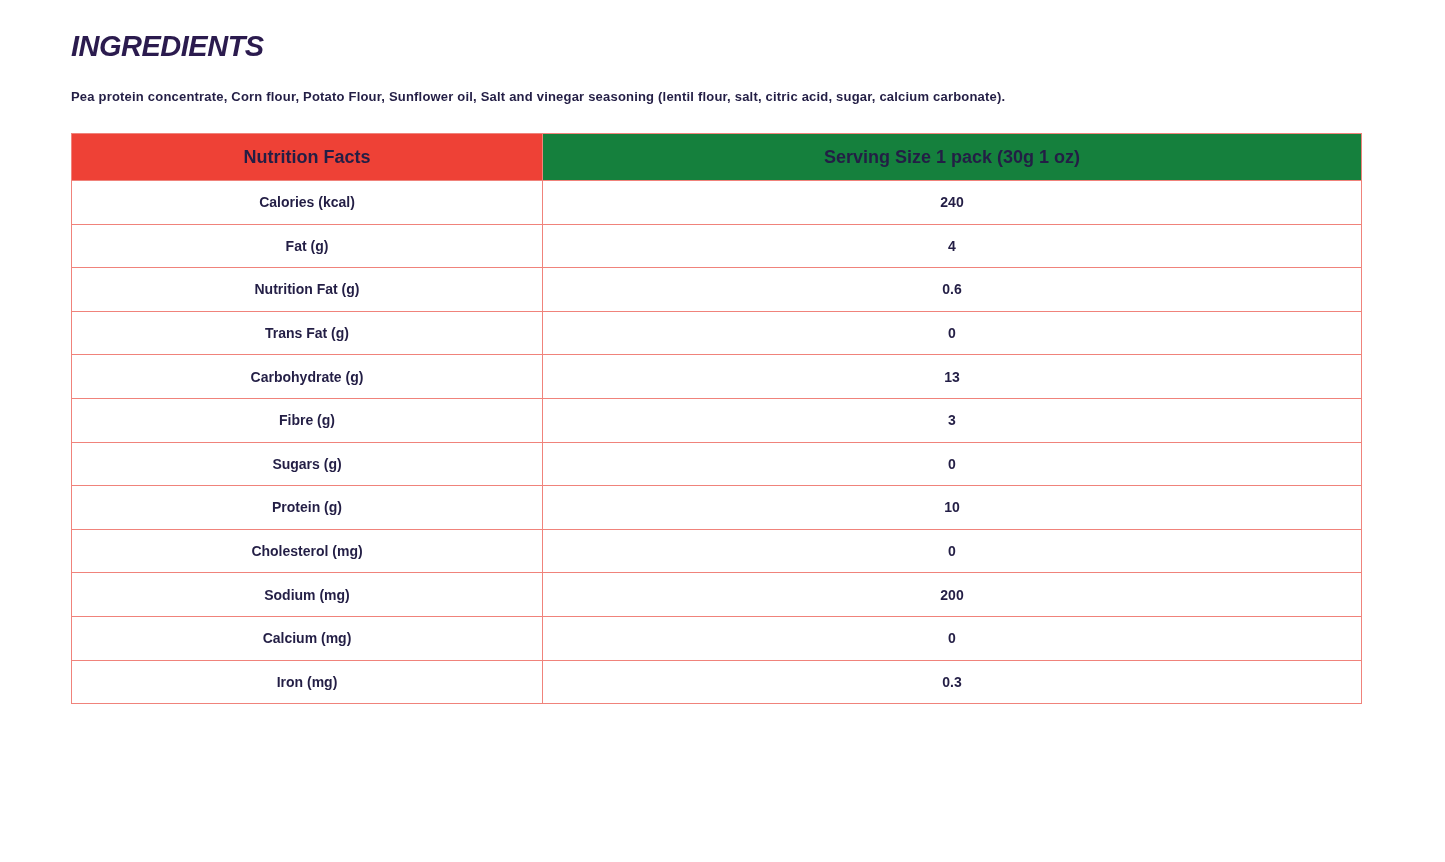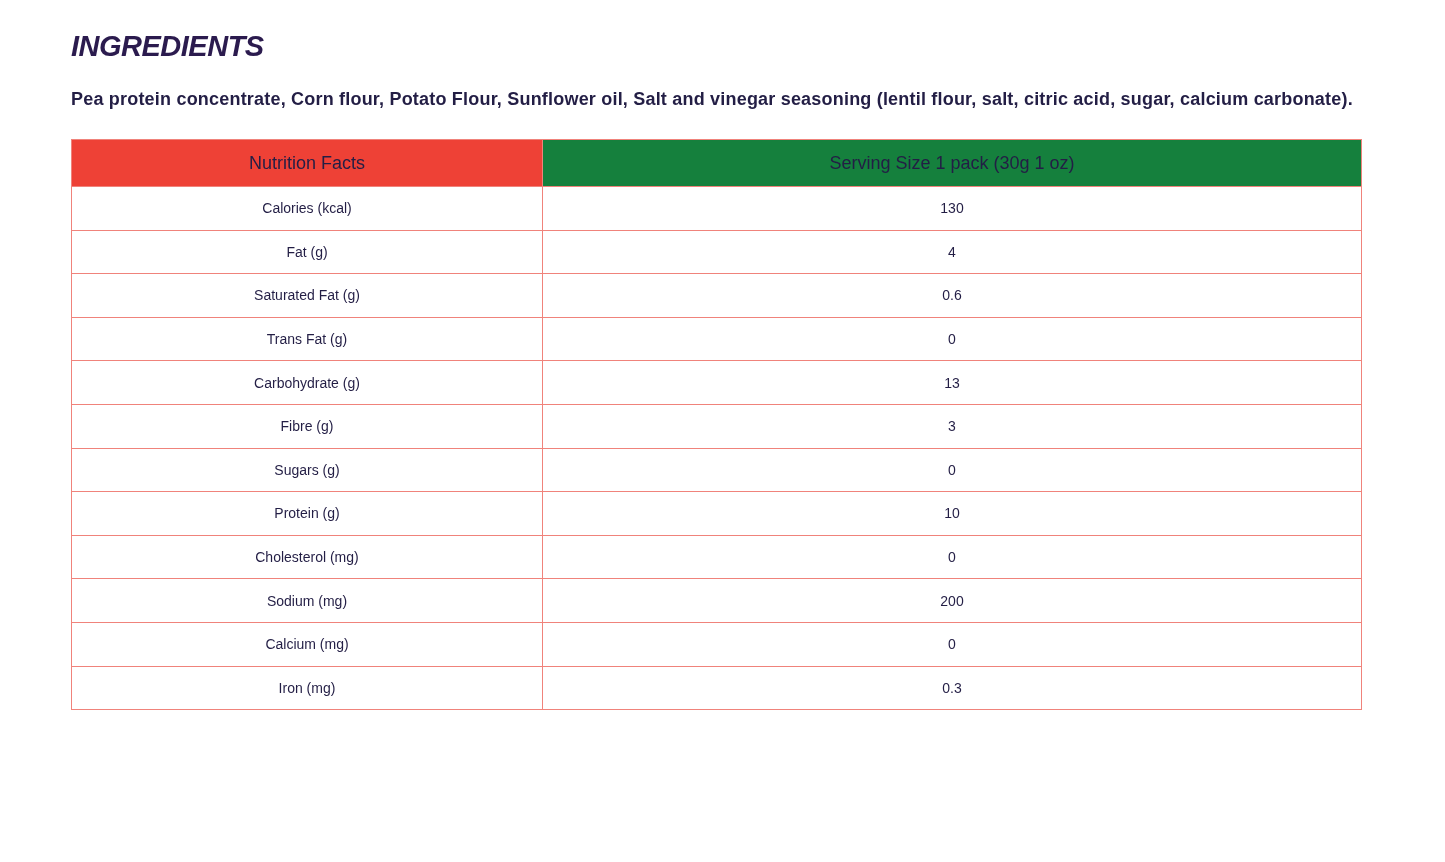--- a/index.html
+++ b/index.html
@@ -18,38 +18,38 @@
   .heading {
     font-style: italic;
     font-weight: bold;
     font-size: 29px;
     letter-spacing: -0.5px;
     color: var(--text-heading, #2b1b4e);
   }
   .ingredients {
     margin-top: 26px;
     font-weight: bold;
-    font-size: 18px;
+    font-size: 13px;
     letter-spacing: 0.2px;
     white-space: nowrap;
     color: var(--text-navy, #231e45);
   }
   table.nutrition {
     margin-top: 29px;
     width: 1290px;
     border-collapse: collapse;
     table-layout: fixed;
   }
   table.nutrition th,
   table.nutrition td {
     border: 1px solid var(--border-salmon, #f0837b);
     text-align: center;
     vertical-align: middle;
     color: var(--text-navy, #231e45);
-    font-weight: normal;
+    font-weight: bold;
   }
   col.c1 { width: 471px; }
   col.c2 { width: 819px; }
   table.nutrition thead th {
     height: 47px;
     font-size: 18px;
   }
   th.th-red {
     background: var(--accent-red, #ee4136);
     color: var(--header-text-white, #ffffff);
@@ -79,28 +79,28 @@
     </colgroup>
     <thead>
       <tr>
         <th class="th-red">Nutrition Facts</th>
         <th class="th-white">Serving Size 1 pack (30g 1 oz)</th>
       </tr>
     </thead>
     <tbody id="nutrition-rows">
         <tr>
     <td>Calories (kcal)</td>
-    <td>130</td>
+    <td>240</td>
   </tr>
         <tr>
     <td>Fat (g)</td>
     <td>4</td>
   </tr>
         <tr>
-    <td>Saturated Fat (g)</td>
+    <td>Nutrition Fat (g)</td>
     <td>0.6</td>
   </tr>
         <tr>
     <td>Trans Fat (g)</td>
     <td>0</td>
   </tr>
         <tr>
     <td>Carbohydrate (g)</td>
     <td>13</td>
   </tr>

